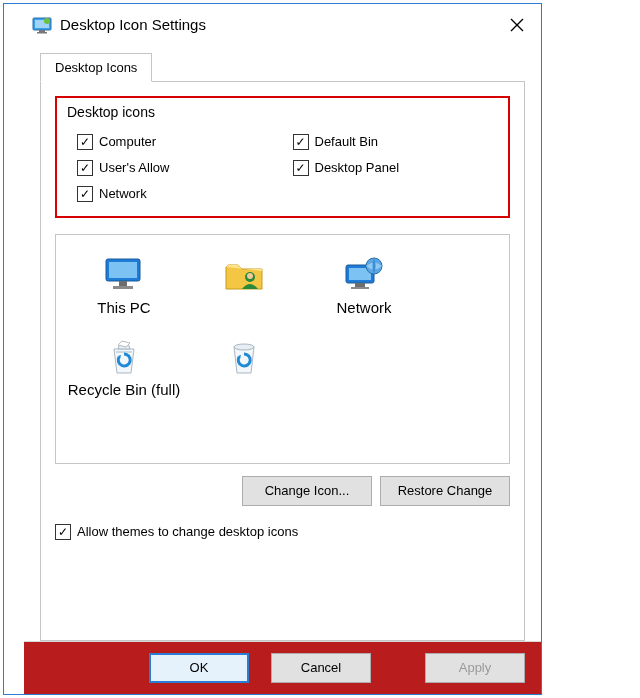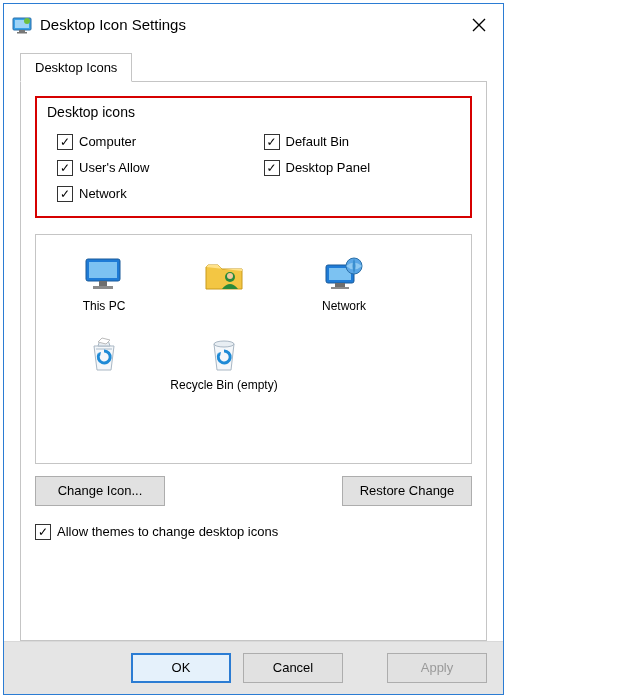--- a/index.html
+++ b/index.html
@@ -8,25 +8,26 @@
     padding: 3px;
     font-family: "Segoe UI", Tahoma, sans-serif;
     font-size: 13px;
     background: #fff;
     color: #000;
     width: 640px;
     height: 698px;
   }
   .window {
     border: 1px solid #2b7cd3;
-    width: 501px;
+    width: 539px;
     height: 692px;
     background: #fff;
     display: flex;
     flex-direction: column;
+    padding-left: 20px;
   }
   .titlebar {
     height: 42px;
     display: flex;
     align-items: center;
     padding: 0 4px 0 8px;
     background: #fff;
   }
   .title-icon {
     width: 20px; height: 20px;
@@ -98,23 +99,23 @@
   .iconitem {
     width: 120px;
     text-align: center;
     margin: 4px 0 12px 0;
   }
   .iconitem .glyph {
     height: 44px;
     display:flex; align-items:flex-end; justify-content:center;
     margin-bottom: 4px;
   }
-  .iconitem .label { font-size: 12px; line-height: 1.25; }
+  .iconitem .label { font-size: 15px; line-height: 1.25; }
   .btnrow {
-    display:flex; justify-content:space-between; gap:8px;
+    display:flex; justify-content:flex-end; gap:8px;
     margin-top: 12px;
   }
   button.win {
     font: inherit;
     font-size: 13px;
     padding: 0;
     height: 30px;
     width: 130px;
     background: #e1e1e1;
     border: 1px solid #adadad;
@@ -125,24 +126,24 @@
     display:flex; align-items:center;
   }
   .bottom-check .box {
     width: 16px; height:16px; border:1px solid #333;
     margin-right: 6px;
     display:flex; align-items:center; justify-content:center;
     font-size: 12px;
   }
   .footer {
     border-top: 1px solid #d9d9d9;
-    background: #e5e5e5;
+    background: #b91c1c;
     height: 54px;
     display:flex; align-items:center; justify-content:flex-end;
-    gap: 12px;
+    gap: 22px;
     padding: 0 16px;
   }
   .footer button.win { width: 100px; }
   .footer .ok {
     background: #e5f1fb;
     border: 2px solid #2b7cd3;
   }
   .footer .apply { color: #9a9a9a; margin-left: 32px; }
 </style>
 </head>
@@ -249,31 +250,31 @@
           <div class="glyph">
             <svg width="44" height="40" viewBox="0 0 44 40">
               <path d="M12 12 L32 12 L29 36 L15 36 Z" fill="#f4f7fa" stroke="#a9b7c4"></path>
               <path d="M14 14 L30 14 L30 16 L14 16 Z" fill="#cfd9e2"></path>
               <path d="M16 12 L18 6 L26 6 L28 12 Z" fill="#e8eef3" stroke="#a9b7c4"></path>
               <path d="M16 8 L20 4 L28 6 L24 10 Z" fill="#fff" stroke="#bbb"></path>
               <path d="M22 17 a6 6 0 1 1 -5 3" fill="none" stroke="#1e8ad6" stroke-width="3"></path>
               <path d="M16 19 l3 -1 l-1 4 z" fill="#1e8ad6"></path>
             </svg>
           </div>
+          <div class="label">Recycle Bin (full)</div>
         </div>
         <div class="iconitem">
           <div class="glyph">
             <svg width="44" height="40" viewBox="0 0 44 40">
               <path d="M12 10 L32 10 L29 36 L15 36 Z" fill="#f4f7fa" stroke="#a9b7c4"></path>
               <ellipse cx="22" cy="10" rx="10" ry="3" fill="#e8eef3" stroke="#a9b7c4"></ellipse>
               <path d="M22 17 a6 6 0 1 1 -5 3" fill="none" stroke="#1e8ad6" stroke-width="3"></path>
               <path d="M16 19 l3 -1 l-1 4 z" fill="#1e8ad6"></path>
             </svg>
           </div>
-          <div class="label">Recycle Bin (empty)</div>
         </div>
       </div>
 
       <div class="btnrow">
         <button class="win">Change Icon...</button>
         <button class="win">Restore Change</button>
       </div>
 
       <label class="bottom-check">
         <span class="box">✓</span>

